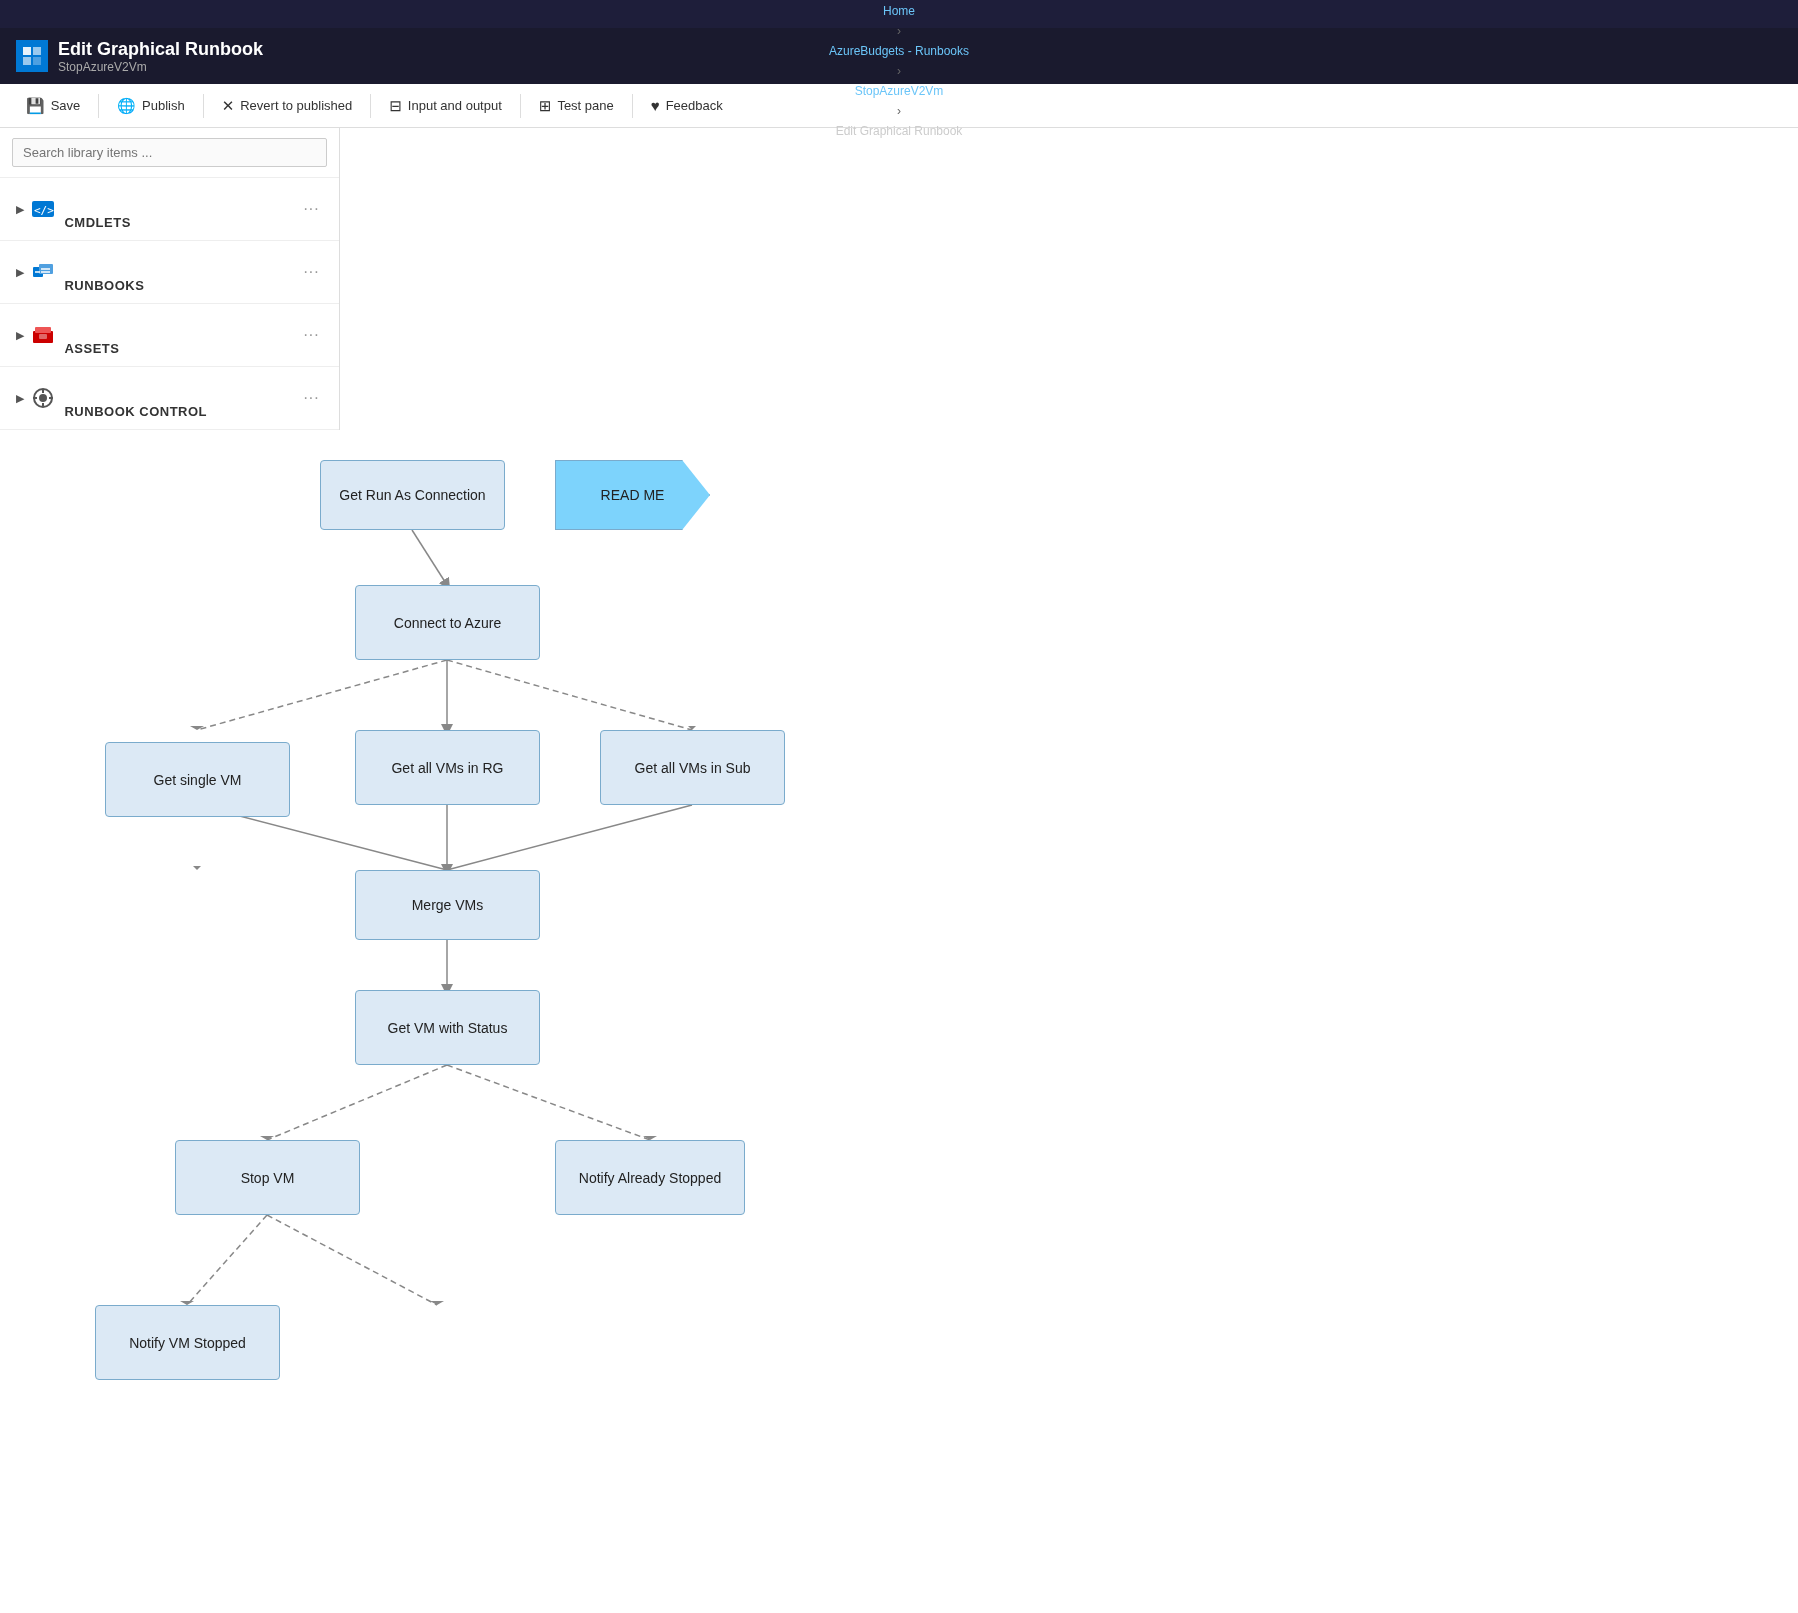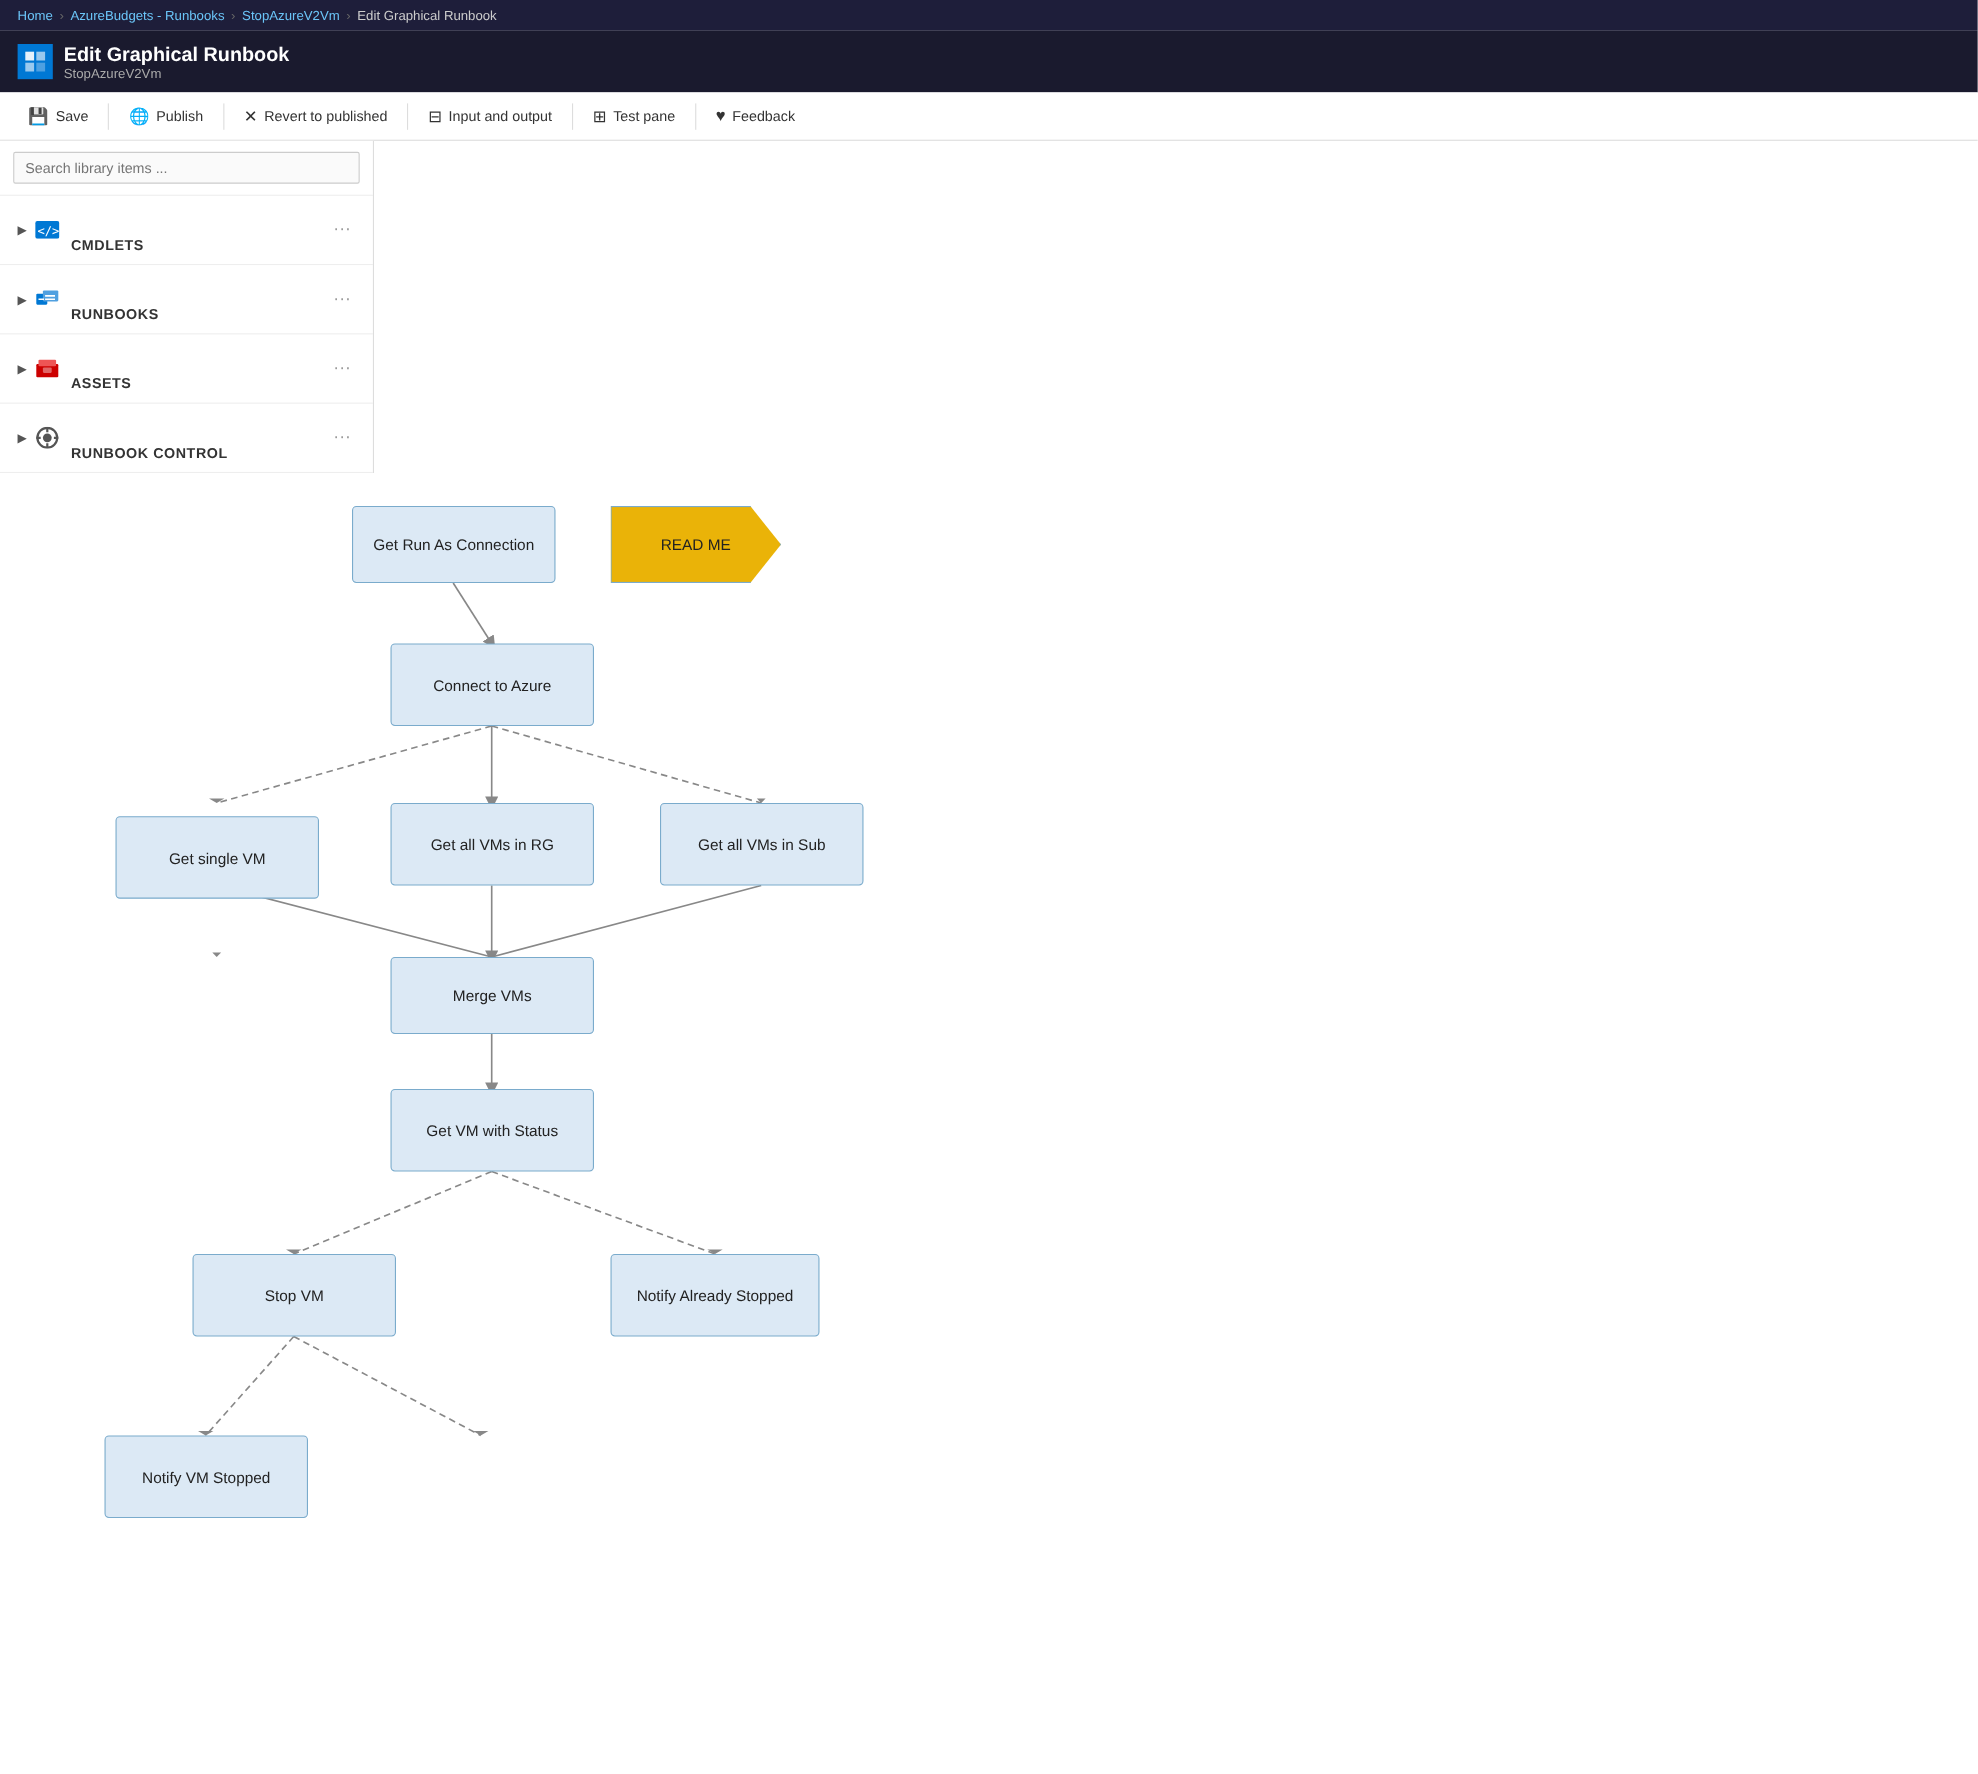--- a/index.html
+++ b/index.html
@@ -31,20 +31,21 @@
     
     .breadcrumb {
       background: #1e1e3a;
       color: #9ab;
       padding: 4px 16px;
       font-size: 12px;
       display: flex;
       align-items: center;
       gap: 6px;
       height: 28px;
+      flex-direction: column;
     }
     .breadcrumb a { color: #6bc5f8; text-decoration: none; }
     .breadcrumb .sep { color: #666; }
     .breadcrumb .current { color: #ccc; }
 
     
     .toolbar {
       background: #fff;
       border-bottom: 1px solid #ddd;
       padding: 0 12px;
@@ -312,21 +313,21 @@
             <polygon points="0,0 8,4 0,8" fill="#888"></polygon>
           </marker>
         </defs>
       </svg>
 
       <div class="node" style="left:320px; top:30px; width:185px; height:70px;">
         <span>Get Run As Connection</span>
       </div>
 
       <div style="position:absolute; left:555px; top:30px; width:155px; height:70px;
-                  background:#eab308; border:1px solid #7aabcc; clip-path:polygon(0% 0%, 82% 0%, 100% 50%, 82% 100%, 0% 100%);
+                  background:#7dd3fc; border:1px solid #7aabcc; clip-path:polygon(0% 0%, 82% 0%, 100% 50%, 82% 100%, 0% 100%);
                   display:flex; align-items:center; justify-content:center; text-align:center; font-size:14px; color:#222;">
         <span>READ ME</span>
       </div>
 
       <div class="node" style="left:355px; top:155px; width:185px; height:75px;">
         <span>Connect to Azure</span>
       </div>
 
       <div class="node" style="left:105px; top:300px; width:185px; height:75px;margin-top:12px;">
         <span>Get single VM</span>

